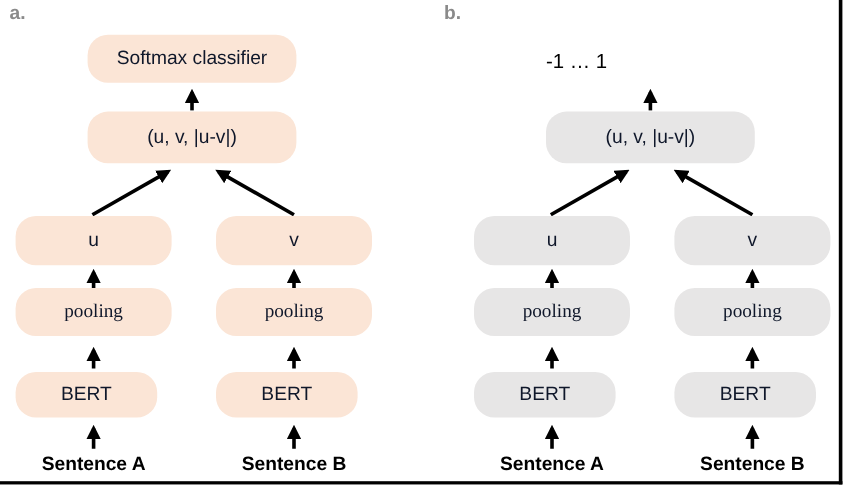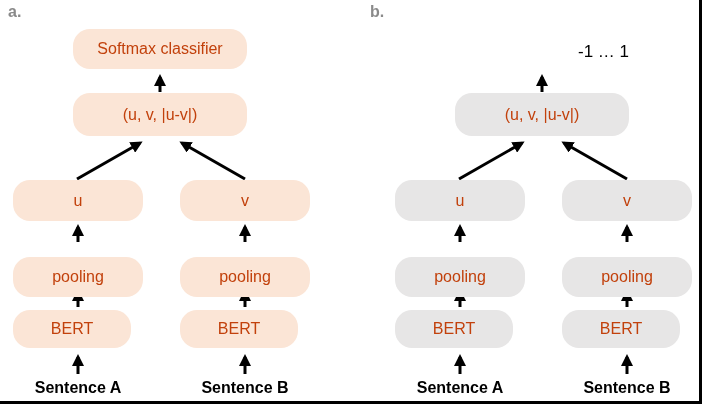--- a/index.html
+++ b/index.html
@@ -34,46 +34,46 @@
   .arrows line { stroke: var(--arrow-color, #000000); stroke-width: 3; }
   .arrows marker path { fill: var(--arrow-color, #000000); }
   .box {
     position: absolute;
     display: flex;
     align-items: center;
     justify-content: center;
     border-radius: 17px;
     background: var(--box-fill, #eeeeee);
     font-size: 16px;
-    color: #c2410c;
+    color: #0f172a;
     white-space: nowrap;
   }
   .output-box { left: 73px;  top: 29px;  width: 174px; height: 40px; }
   .concat-box { left: 73px;  top: 93px;  width: 174px; height: 43px; }
   .embed-box  { top: 180px; width: 130px; height: 41px; }
-  .pool-box   { top: 257px; width: 130px; height: 40px; }
+  .pool-box   { top: 240px; width: 130px; height: 40px; font-family: Liberation Serif, serif; }
   .bert-box   { top: 310px; width: 118px; height: 38px; }
   .col-left   { left: 13px; }
   .col-right  { left: 180px; }
   .input-label {
     position: absolute;
     top: 378px;
     width: 130px;
     text-align: center;
     font-size: 16px;
     line-height: 20px;
     white-space: nowrap;
     font-weight: bold;
   }
   .output-text {
     position: absolute;
     left: 73px;
     top: 42px;
     width: 174px;
-    text-align: right;
+    text-align: left;
     font-size: 17px;
     line-height: 20px;
   }
   .frame-right {
     position: absolute;
     top: 0;
     left: 699px;
     width: 3px;
     height: 404px;
     background: var(--frame-color, #000000);

